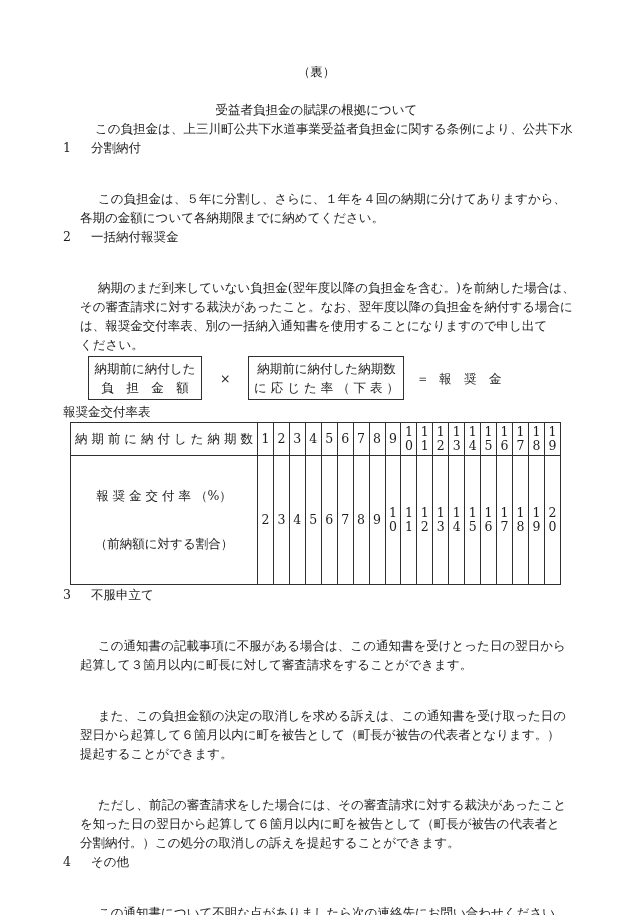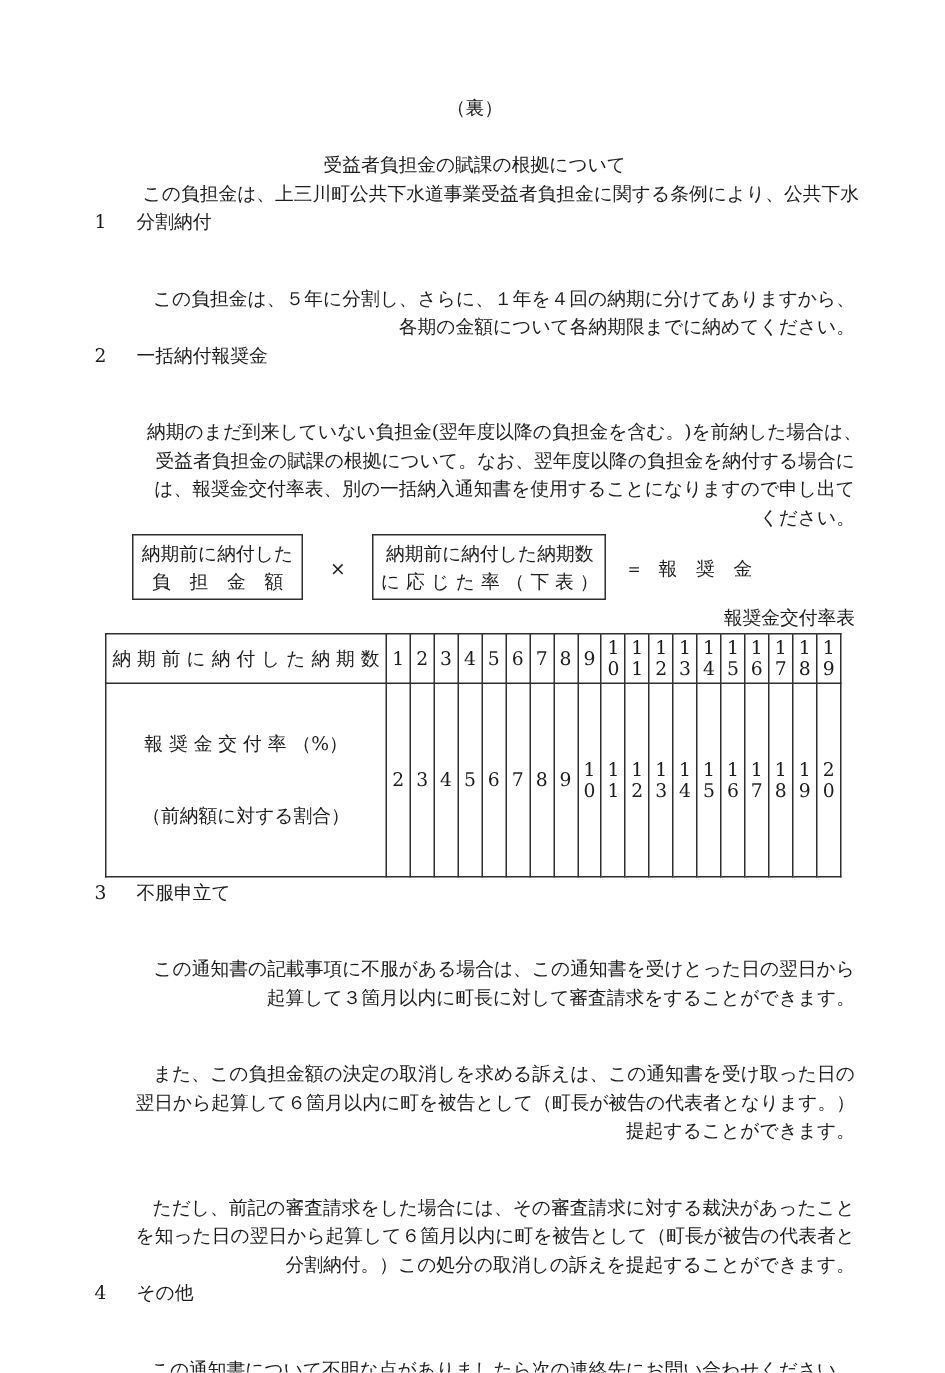--- a/index.html
+++ b/index.html
@@ -7,21 +7,21 @@
     position: relative;
     width: 630px; height: 915px;
     box-sizing: border-box;
     padding: 62px 60px 0 63px;
     background: #ffffff;
     color: #1c1c1c;
     font-family: "DejaVu Serif", "Liberation Serif", serif;
     font-size: 12.5px;
     line-height: 19px;
   }
-  .line { white-space: pre; text-align: right; }
+  .line { white-space: pre; }
   .side-label { text-align: center; }
   .doc-title { text-align: center; margin-top: 19px; }
   .intro .first { text-indent: 32px; }
   .sec-head { white-space: pre; }
   .sec-head .sec-title { margin-left: 20px; }
   .sec-body { margin-left: 17px; }
   .sec-body .first { text-indent: 18px; margin-top: 32px; }
 
   .formula { display: flex; align-items: center; margin-left: 25px; margin-top: 2px; }
   .fbox { border: 1px solid #2f2f2f; text-align: center; padding: 2px 3px; line-height: 19px; }
@@ -69,21 +69,21 @@
 
   <div class="sec-head"><span class="sec-num">1</span><span class="sec-title">分割納付</span></div>
   <div class="sec-body">
     <div class="line first">この負担金は、５年に分割し、さらに、１年を４回の納期に分けてありますから、</div>
     <div class="line">各期の金額について各納期限までに納めてください。</div>
   </div>
 
   <div class="sec-head"><span class="sec-num">2</span><span class="sec-title">一括納付報奨金</span></div>
   <div class="sec-body">
     <div class="line first">納期のまだ到来していない負担金(翌年度以降の負担金を含む。)を前納した場合は、</div>
-    <div class="line">受益者負担金の賦課の根拠について。なお、翌年度以降の負担金を納付する場合に</div>
+    <div class="line">その審査請求に対する裁決があったこと。なお、翌年度以降の負担金を納付する場合に</div>
     <div class="line">は、報奨金交付率表、別の一括納入通知書を使用することになりますので申し出て</div>
     <div class="line">ください。</div>
   </div>
 
   <div class="formula">
     <div class="fbox amount">
       <div class="fline">納期前に納付した</div>
       <div class="fline">負　担　金　額</div>
     </div>
     <span class="op">×</span>

